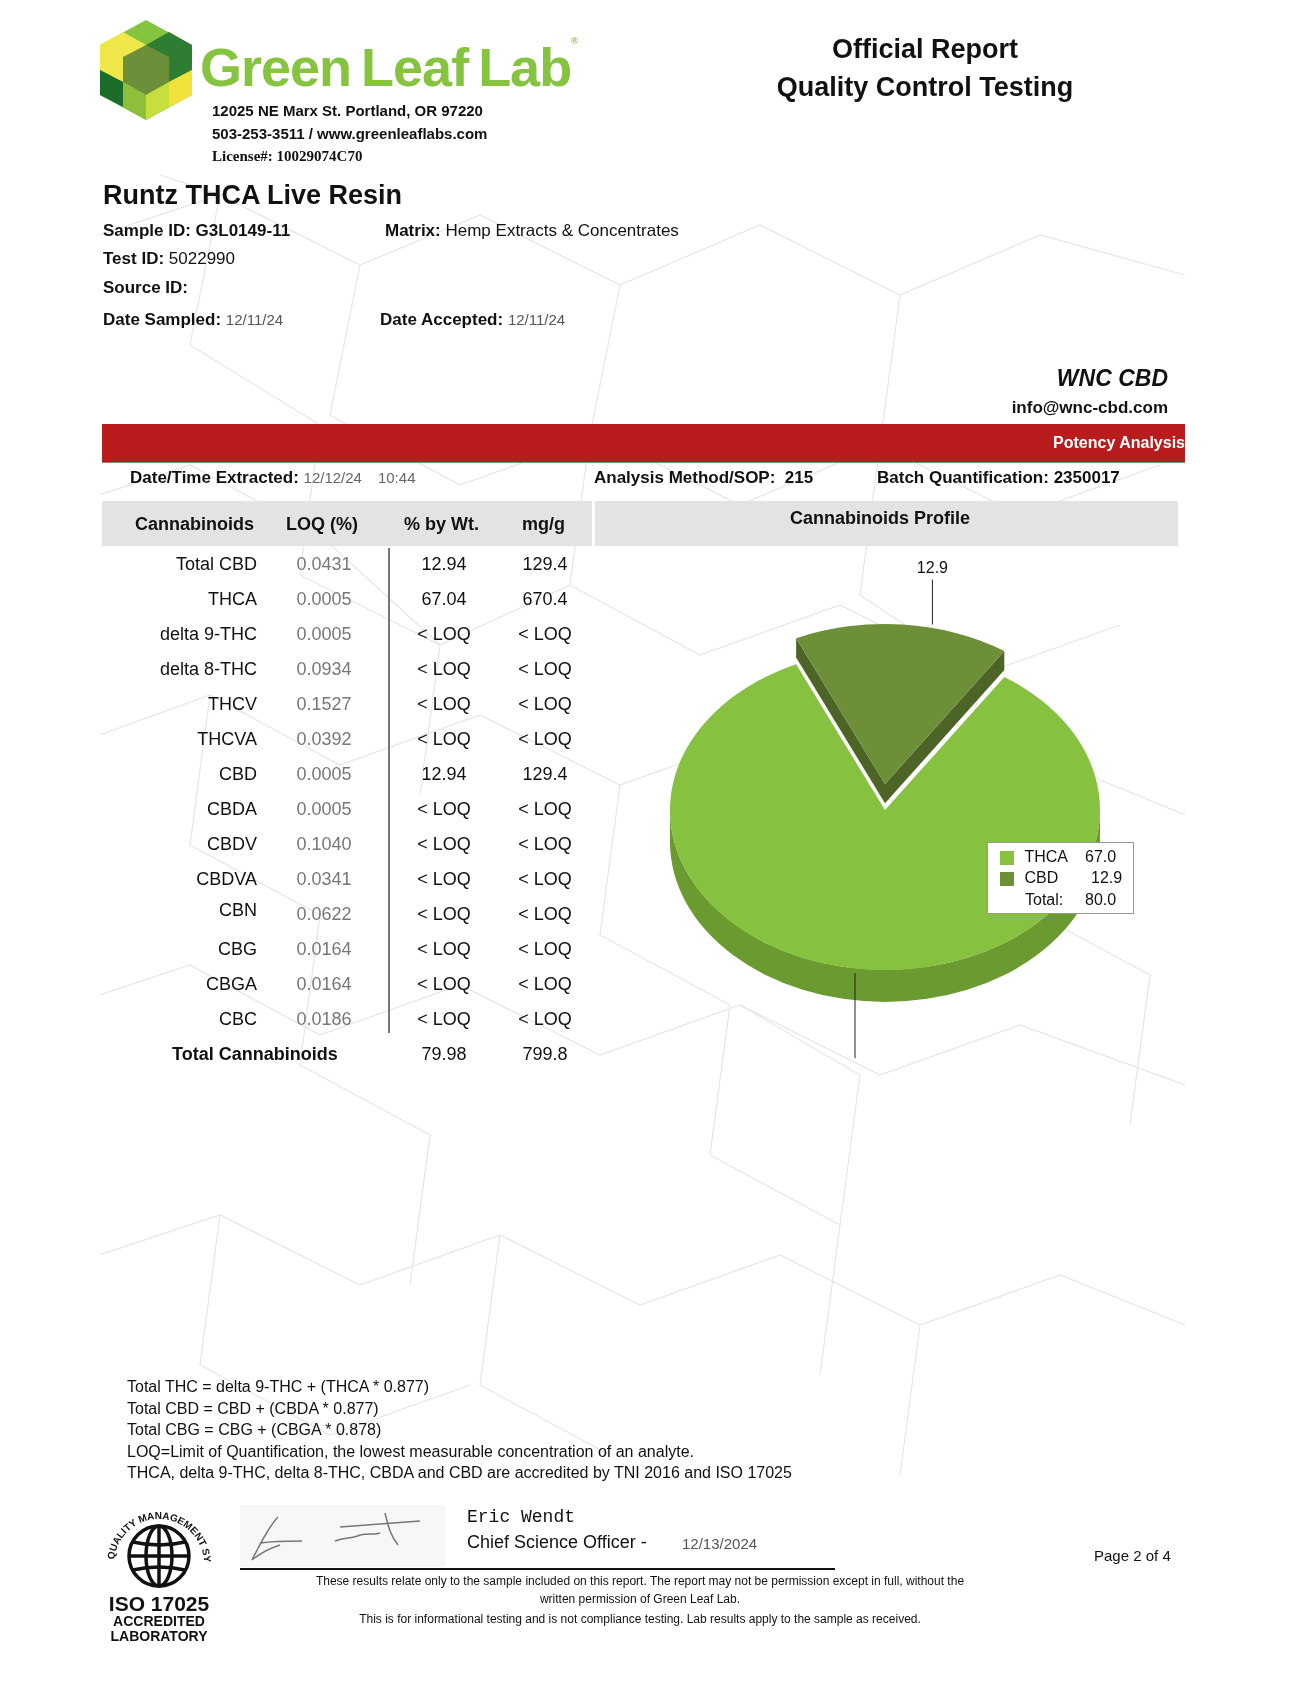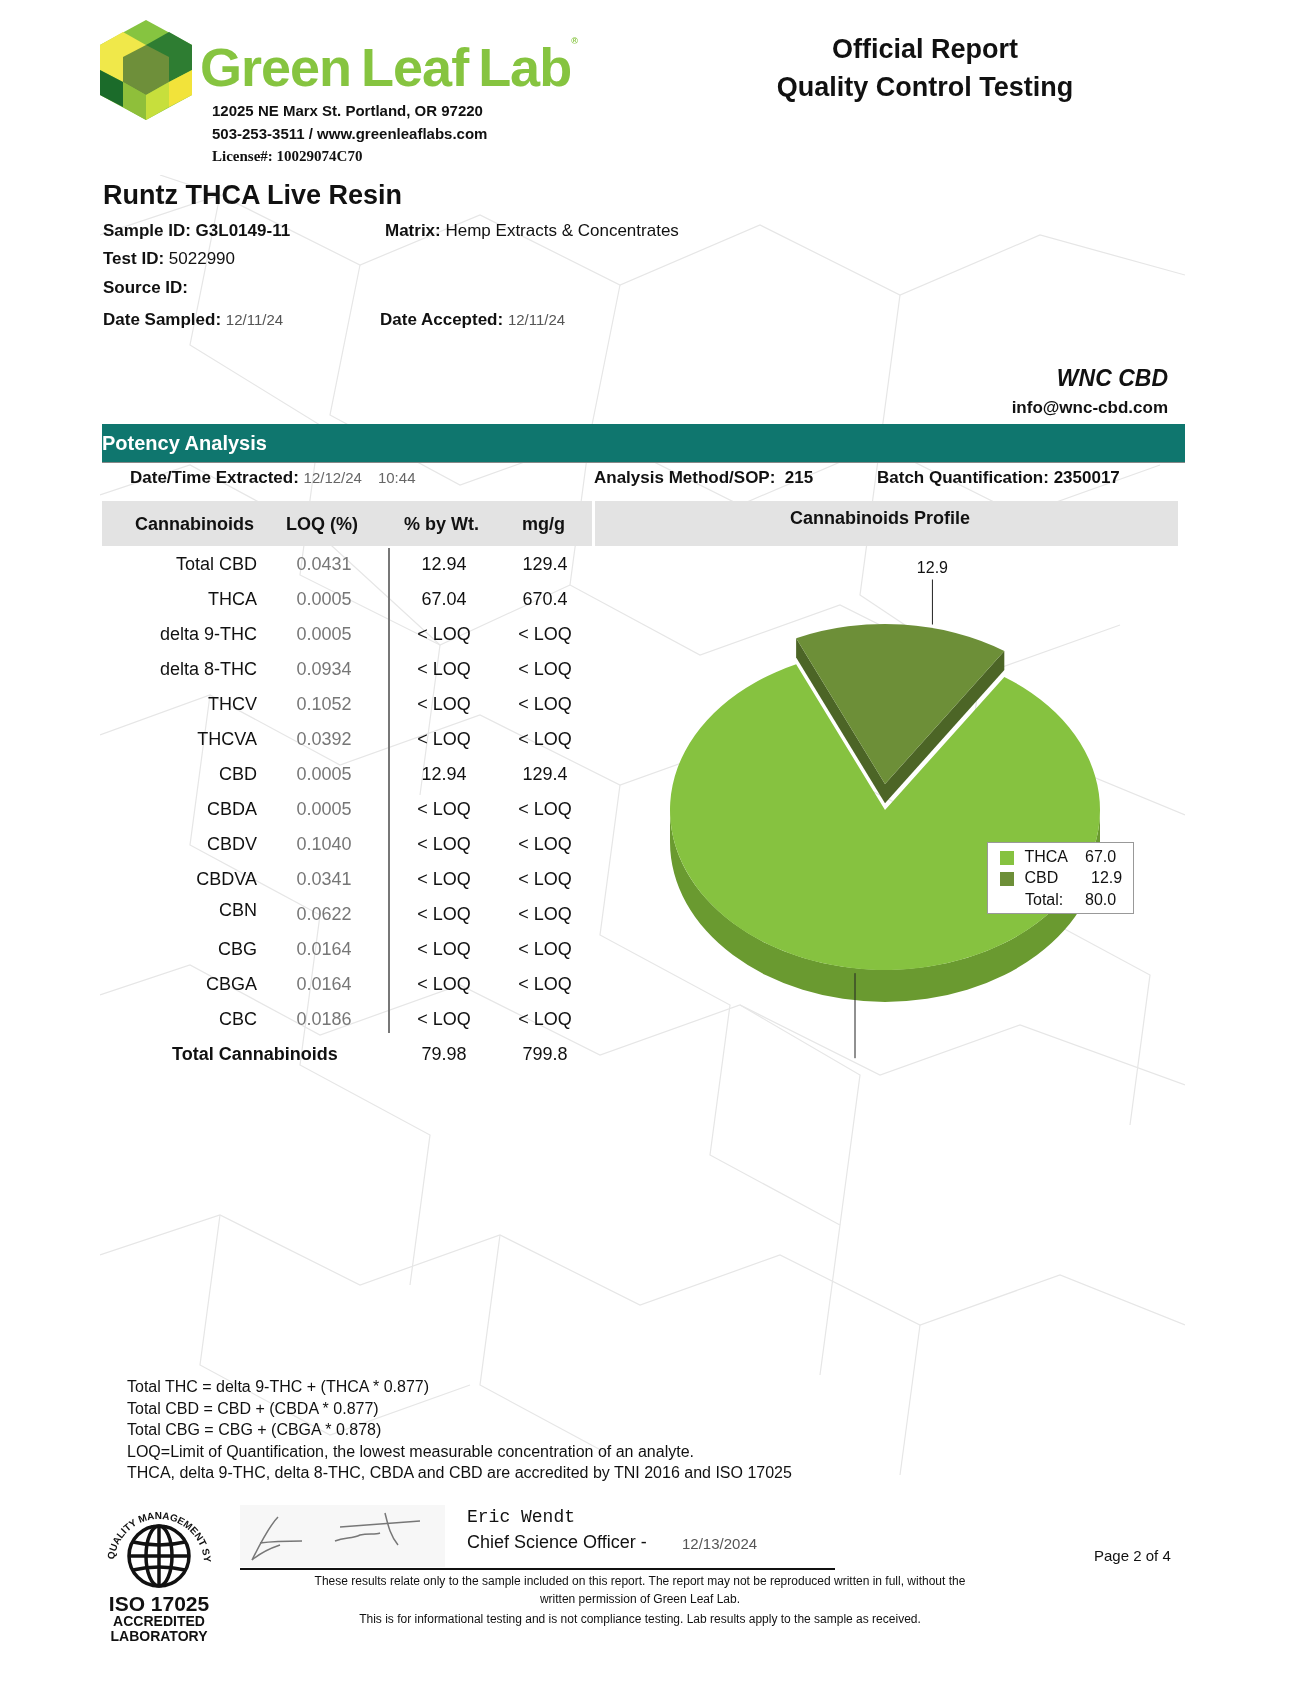--- a/index.html
+++ b/index.html
@@ -10,21 +10,21 @@
   .logo-reg { font-size:9px; vertical-align:top; color:#86c440; }
   .addr { font-weight:bold; font-size:15px; white-space:nowrap; }
   .lic { font-family:"Liberation Serif", serif; font-weight:bold; font-size:15px; white-space:nowrap; }
   .qc-title { font-weight:bold; font-size:27px; text-align:center; line-height:38px; width:360px; }
   .prod-title { font-weight:bold; font-size:27px; white-space:nowrap; }
   .meta { font-size:17px; white-space:nowrap; }
   .meta b { font-weight:bold; }
   .meta .light { color:#555; font-size:15px; }
   .client-name { font-weight:bold; font-style:italic; font-size:23px; text-align:right; }
   .client-email { font-weight:bold; font-size:17px; text-align:right; }
-  .banner { background:#0f766e; color:#fff; font-weight:bold; font-size:20px; text-align:left; line-height:38px; border-bottom:1px solid #888; }
+  .banner { background:#b91c1c; color:#fff; font-weight:bold; font-size:16px; text-align:right; line-height:38px; border-bottom:1px solid #888; }
   .subhead { font-size:17px; font-weight:bold; white-space:nowrap; }
   .subhead .light { font-weight:normal; color:#666; font-size:15px; }
   .th-bar { background:#e3e3e3; }
   .th { font-weight:bold; font-size:18px; white-space:nowrap; position:absolute; }
   .cell { position:absolute; font-size:18px; white-space:nowrap; }
   .c-name { text-align:right; width:160px; }
   .c-loq { color:#777; width:80px; text-align:center; }
   .c-pct { width:90px; text-align:center; }
   .c-mg { width:90px; text-align:center; }
   .vline { position:absolute; width:2px; background:#777; }
@@ -129,21 +129,21 @@
       <div class="cell c-mg" style="left: 500px; top: 624px;">&lt; LOQ</div>
     </div>
     <div>
       <div class="cell c-name" style="left: 97px; top: 659px;">delta 8-THC</div>
       <div class="cell c-loq" style="left: 284px; top: 659px;">0.0934</div>
       <div class="cell c-pct" style="left: 399px; top: 659px;">&lt; LOQ</div>
       <div class="cell c-mg" style="left: 500px; top: 659px;">&lt; LOQ</div>
     </div>
     <div>
       <div class="cell c-name" style="left: 97px; top: 694px;">THCV</div>
-      <div class="cell c-loq" style="left: 284px; top: 694px;">0.1052</div>
+      <div class="cell c-loq" style="left: 284px; top: 694px;">0.1527</div>
       <div class="cell c-pct" style="left: 399px; top: 694px;">&lt; LOQ</div>
       <div class="cell c-mg" style="left: 500px; top: 694px;">&lt; LOQ</div>
     </div>
     <div>
       <div class="cell c-name" style="left: 97px; top: 729px;">THCVA</div>
       <div class="cell c-loq" style="left: 284px; top: 729px;">0.0392</div>
       <div class="cell c-pct" style="left: 399px; top: 729px;">&lt; LOQ</div>
       <div class="cell c-mg" style="left: 500px; top: 729px;">&lt; LOQ</div>
     </div>
     <div>
@@ -266,18 +266,18 @@
     <path d="M100 22 L180 16"></path>
     <path d="M145 8 C148 20 150 30 158 40"></path>
   </g>
 </svg>
 <div class="abs sig-name" style="left:467px; top:1507px;font-family:Liberation Mono, monospace;">Eric Wendt</div>
 <div class="abs sig-name" style="left:467px; top:1532px;">Chief Science Officer -</div>
 <div class="abs sig-date" style="left:682px; top:1535px;">12/13/2024</div>
 <div class="abs" style="left:240px; top:1568px; width:595px; height:2px; background:#111;"></div>
 
 <div class="abs disclaimer" style="left:265px; top:1572px; width:750px;">
-  <div>These results relate only to the sample included on this report. The report may not be reproduced written in full, without the</div>
+  <div>These results relate only to the sample included on this report. The report may not be permission except in full, without the</div>
   <div>written permission of Green Leaf Lab.</div>
   <div style="margin-top:2px;">This is for informational testing and is not compliance testing. Lab results apply to the sample as received.</div>
 </div>
 
 <div class="abs page-num" style="left:1094px; top:1547px;">Page 2 of 4</div>
 
 </body></html>

